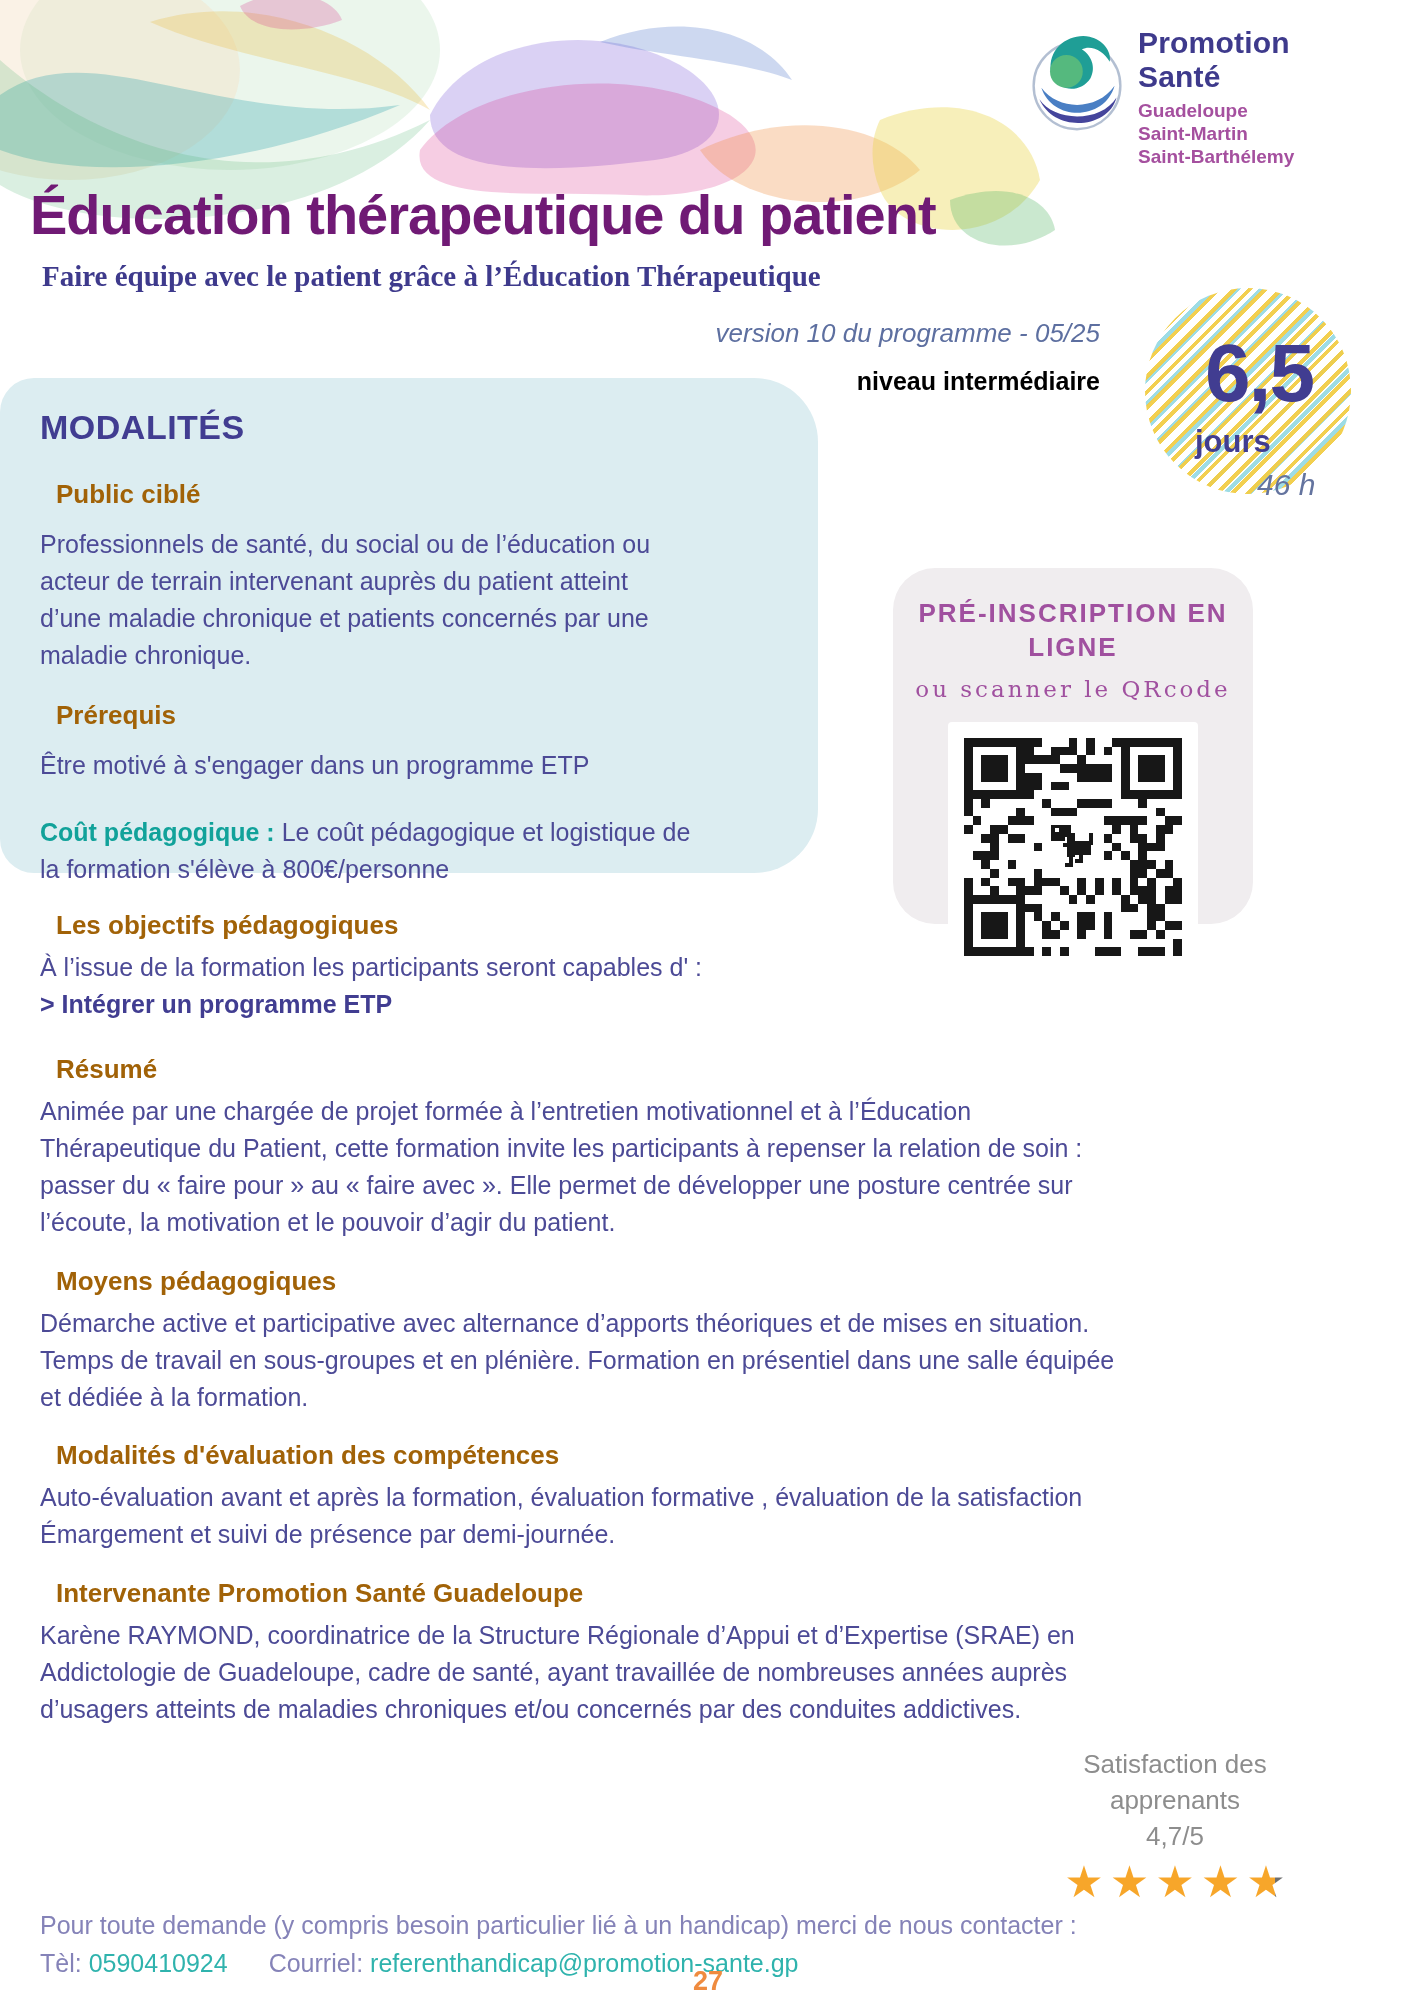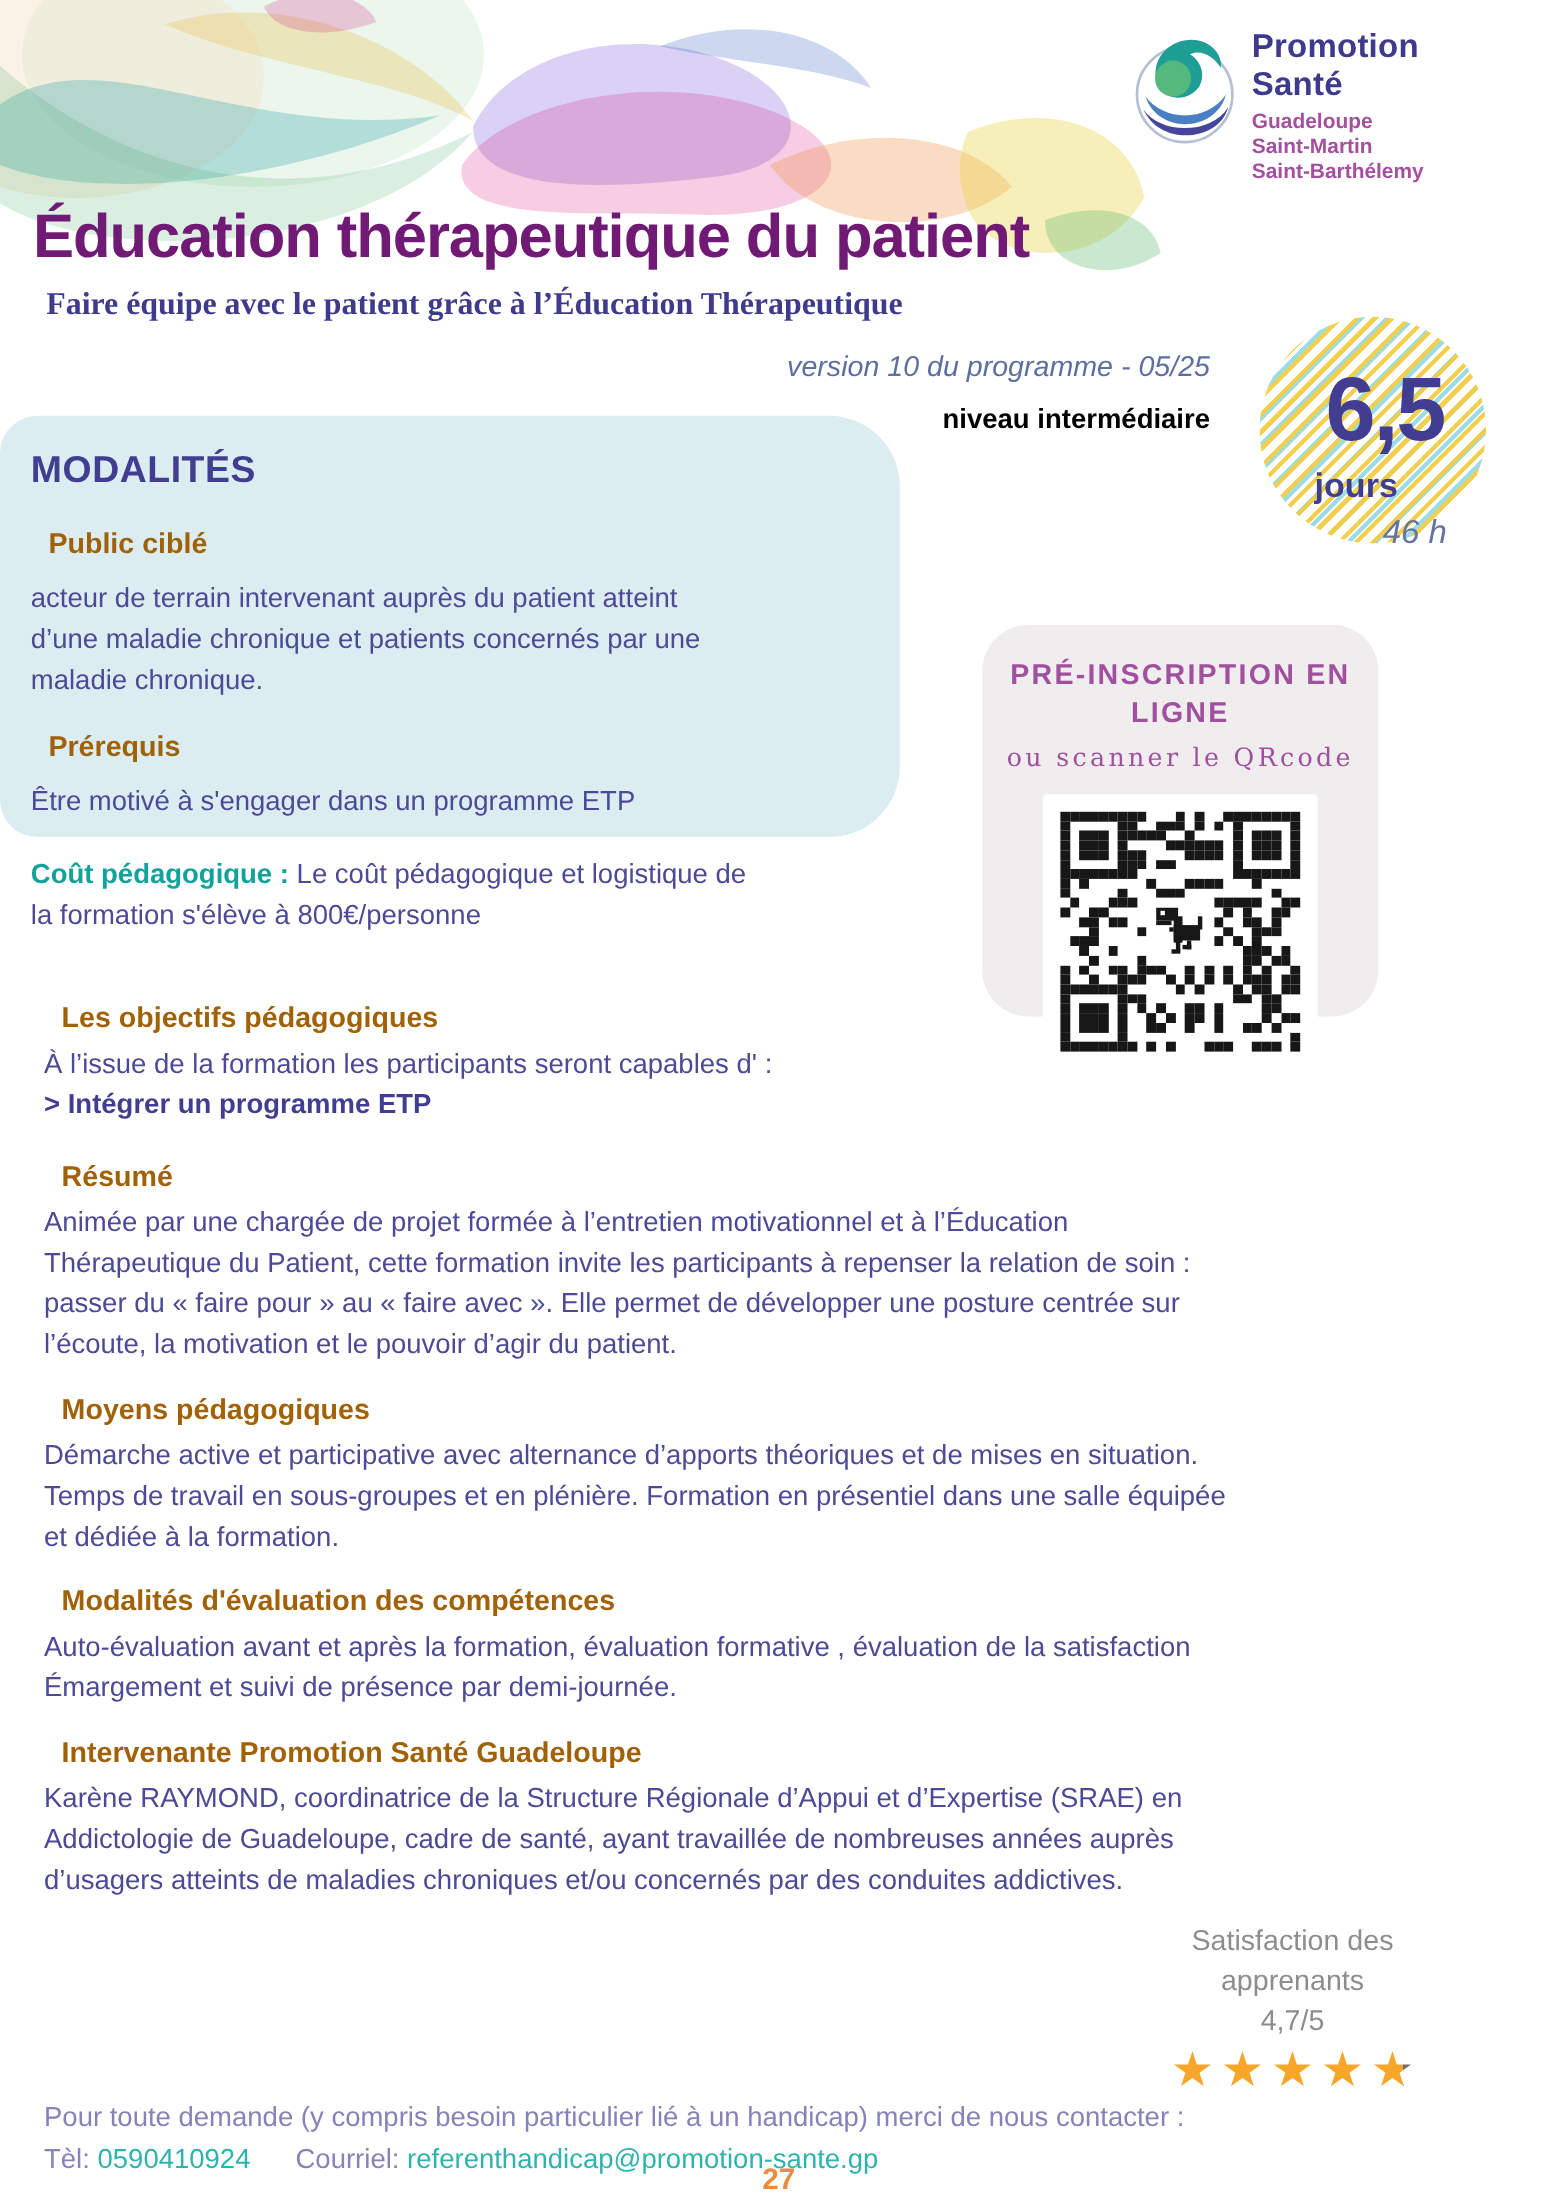--- a/index.html
+++ b/index.html
@@ -23,21 +23,21 @@
   
   #badge{position:absolute;left:1145px;top:288px;width:206px;height:206px;border-radius:50%;
     background:
       repeating-linear-gradient(135deg, rgba(242,205,70,0) 0 7px, rgba(242,205,70,.95) 7px 11px),
       repeating-linear-gradient(135deg, rgba(140,214,224,0) 0 13px, rgba(140,214,224,.85) 13px 17px);}
   #badge .num{position:absolute;left:60px;top:38px;font-size:82px;font-weight:800;color:#413d91;letter-spacing:-2px}
   #badge .jours{position:absolute;left:50px;top:136px;font-size:31px;font-weight:800;color:#413d91}
   #badge .hours{position:absolute;left:112px;top:180px;font-size:30px;font-style:italic;color:#64749f}
 
   
-  #mod-box{position:absolute;left:0;top:378px;width:818px;height:383px;background:#dcedf1;border-radius:34px 64px 64px 34px;box-sizing:border-box;padding:30px 28px}
+  #mod-box{position:absolute;left:0;top:378px;width:818px;height:495px;background:#dcedf1;border-radius:34px 64px 64px 34px;box-sizing:border-box;padding:30px 40px}
   #mod-box h1{margin:0;font-size:34px;font-weight:800;color:#413d91;letter-spacing:.5px}
   .teal-h{font-size:26px;font-weight:800;color:#a16207;margin:16px}
   .body-t{font-size:25px;color:#4c4a96;line-height:37px}
   #mod-box .sec{margin-top:32px}
   #mod-box .sec2{margin-top:26px}
   #mod-box .cout{margin-top:30px}
   #mod-box .cout .lbl{font-weight:800;color:#11a29a}
 
   
   #pre-box{position:absolute;left:893px;top:568px;width:360px;height:356px;background:#f0edef;border-radius:42px;text-align:center;box-sizing:border-box;padding-top:28px}
@@ -118,20 +118,21 @@
   <div class="num">6,5</div>
   <div class="jours">jours</div>
   <div class="hours">46 h</div>
 </div>
 
 <div id="mod-box">
   <h1>MODALITÉS</h1>
   <div class="sec">
     <p class="teal-h">Public ciblé</p>
     <div class="body-t">
+      <div>Professionnels de santé, du social ou de l’éducation ou</div>
       <div>acteur de terrain intervenant auprès du patient atteint</div>
       <div>d’une maladie chronique et patients concernés par une</div>
       <div>maladie chronique.</div>
     </div>
   </div>
   <div class="sec2">
     <p class="teal-h">Prérequis</p>
     <div class="body-t">Être motivé à s'engager dans un programme ETP</div>
   </div>
   <div class="cout body-t">

